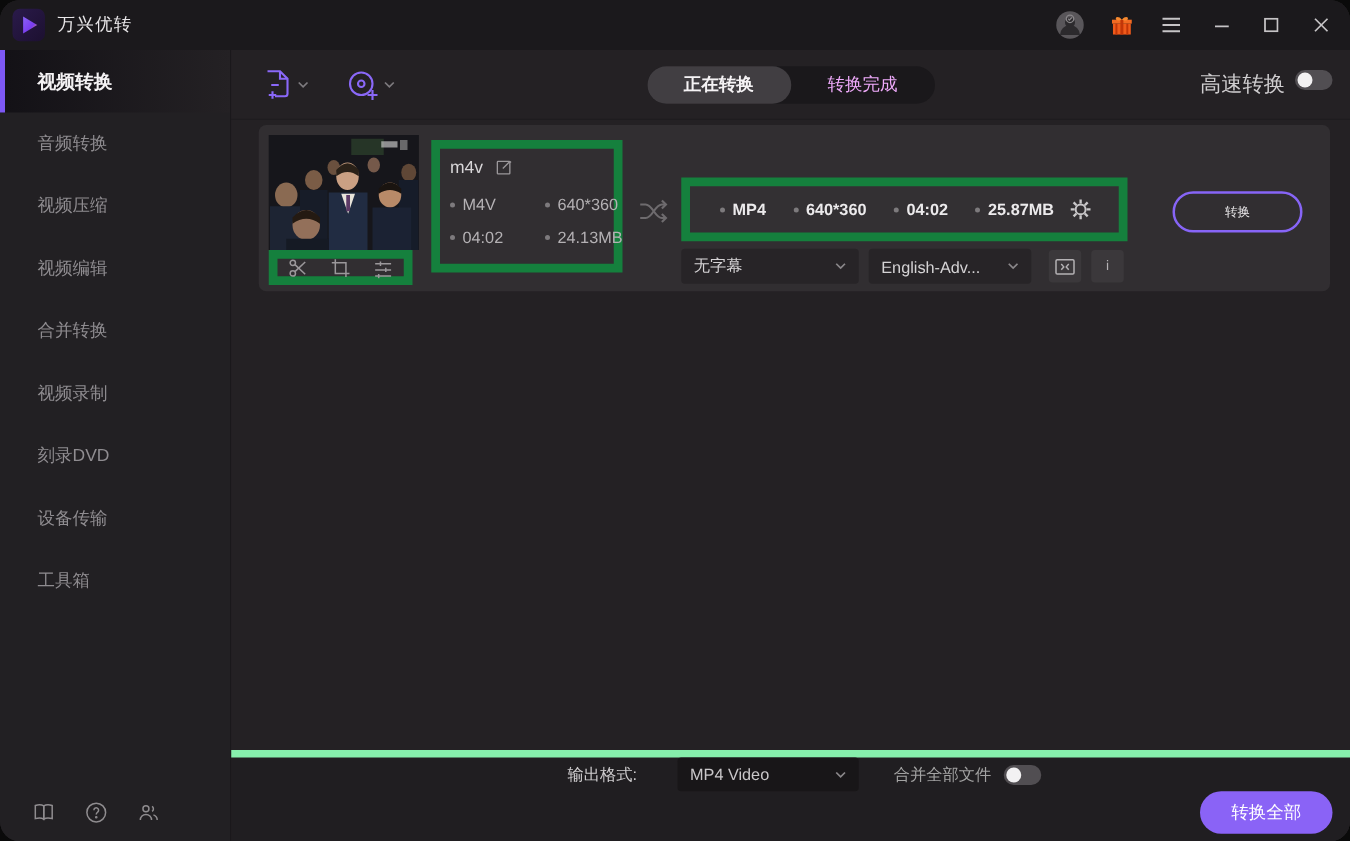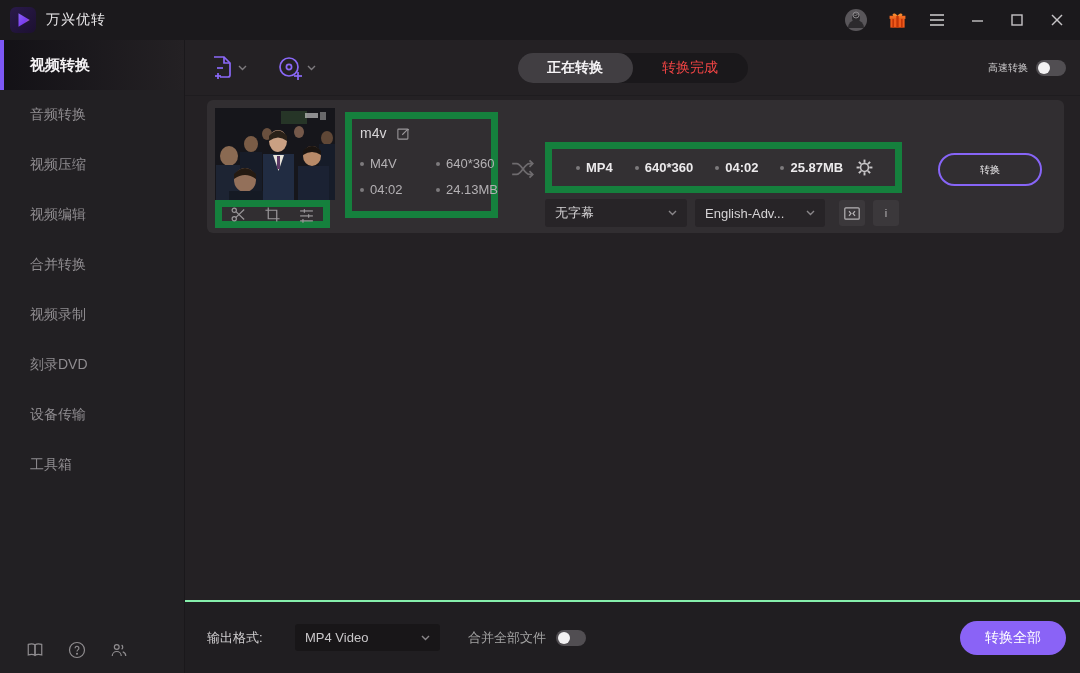--- a/index.html
+++ b/index.html
@@ -1,17 +1,17 @@
 <!DOCTYPE html>
 <html><head>
 <meta charset="utf-8">
 <style>
   * { margin:0; padding:0; box-sizing:border-box; }
   html,body { background:#0a0a0a; font-family:"Liberation Sans","DejaVu Sans",sans-serif; }
-  .app { position:relative; width:1080px; height:673px; background:#242124; border-radius:0; overflow:hidden; }
+  .app { position:relative; width:1080px; height:673px; background:#242124; border-radius:16px; overflow:hidden; }
 
   
   .titlebar { position:relative; height:40px; background:#1b191c; display:flex; align-items:center; padding:0 12px 0 10px; }
   .logo { width:26px; height:26px; border-radius:6px; background:linear-gradient(135deg,#2a1a4a,#1c1030); display:flex; align-items:center; justify-content:center; margin-right:10px; }
   .app-title { color:#e9e7e9; font-size:14px; letter-spacing:1px; }
   .titlebar-right { margin-left:auto; display:flex; align-items:center; gap:18px; }
   .tb-icon { width:22px; height:22px; display:flex; align-items:center; justify-content:center; color:#b9b7b9; cursor:pointer; }
   .avatar-wrap { position:relative; width:24px; height:24px; }
   .win-ctl { color:#c6c4c6; }
 
@@ -28,23 +28,23 @@
 
   
   .content { position:relative; flex:1; display:flex; flex-direction:column; background:#242124; }
 
   
   .toolbar { position:relative; height:56px; display:flex; align-items:center; border-bottom:1px solid #1e1c1f; }
   .tool-group { display:flex; align-items:center; gap:8px; margin-left:25px; }
   .tool-btn { display:flex; align-items:center; gap:4px; color:#8a68f8; cursor:pointer; }
   .chev { color:#7d7a7e; }
   .tabs { position:absolute; left:50%; transform:translateX(-50%); width:230px; height:30px; background:#1a181b; border-radius:15px; display:flex; }
-  .tab { flex:1; display:flex; align-items:center; justify-content:center; font-size:14px; color:#ef4444; border-radius:15px; cursor:pointer; }
+  .tab { flex:1; display:flex; align-items:center; justify-content:center; font-size:14px; color:#f0abfc; border-radius:15px; cursor:pointer; }
   .tab.active { background:#413e42; color:#f5f3f5; font-weight:bold; }
-  .highspeed { position:absolute; right:14px; display:flex; align-items:center; gap:8px; color:#cfcdcf; font-size:10px; }
+  .highspeed { position:absolute; right:14px; display:flex; align-items:flex-start; gap:8px; color:#cfcdcf; font-size:17px; }
 
   
   .toggle { position:relative; width:30px; height:16px; background:#514e52; border-radius:8px; cursor:pointer; flex:none; }
   .toggle .knob { position:absolute; left:2px; top:2px; width:12px; height:12px; border-radius:50%; background:#f2f1f2; }
 
   
   .work-area { position:relative; flex:1; }
   .file-card { position:absolute; left:22px; top:4px; width:857px; height:133px; background:#312e31; border-radius:6px; }
   .orange { border:7px solid #15803d; }
   .thumb { position:absolute; left:8px; top:8px; width:120px; height:92px; background:#141418; overflow:hidden; }
@@ -63,21 +63,21 @@
   .gear { width:19px; height:19px; color:#c9c7c9; cursor:pointer; }
   .dd-row { position:absolute; left:338px; top:99px; display:flex; gap:8px; align-items:center; }
   .dropdown { height:28px; background:#272427; border-radius:3px; display:flex; align-items:center; padding:0 10px; color:#d5d3d5; font-size:13px; cursor:pointer; }
   .dropdown .chev { margin-left:auto; }
   .dd-sub { width:142px;gap:38px; }
   .dd-audio { width:130px; }
   .sq-btn { width:26px; height:26px; background:#3b383b; border-radius:3px; display:flex; align-items:center; justify-content:center; color:#b5b2b5; font-size:11px; cursor:pointer; }
   .convert-btn { position:absolute; left:731px; top:53px; width:104px; height:33px; border-radius:17px; border:2px solid #8765f7; background:transparent; color:#eceaec; font-size:10px; font-family:inherit; cursor:pointer; }
 
   
-  .footer { height:73px; background:#201e21; border-top:2px solid #86efac; display:flex; align-items:center; padding-left:22px; }
+  .footer { height:73px; background:#201e21; border-top:6px solid #86efac; display:flex; align-items:center; padding-left:22px;flex-direction:column; }
   .footer-rows { display:flex; flex-direction:column; gap:7px; }
   .f-row { display:flex; align-items:center; height:27px; }
   .f-label { color:#cfcdcf; font-size:13px; width:88px; }
   .f-dd { height:27px; background:#181618; border-radius:3px; display:flex; align-items:center; padding:0 10px; color:#c9c7c9; font-size:13px; cursor:pointer; }
   .f-dd .chev { margin-left:auto; }
   .dd-format { width:145px; margin-right:28px; }
   .dd-folder { width:270px; margin-right:14px; }
   .merge { display:flex; align-items:center; gap:10px; color:#a3a3a3; font-size:13px; }
   .folder-icon { width:19px; height:19px; color:#a3a0a3; cursor:pointer; }
   .convert-all-btn { margin-left:auto; margin-right:14px; width:106px; height:34px; border:none; border-radius:17px; background:#8a63f6; color:#ffffff; font-size:14px; font-family:inherit; cursor:pointer; }

